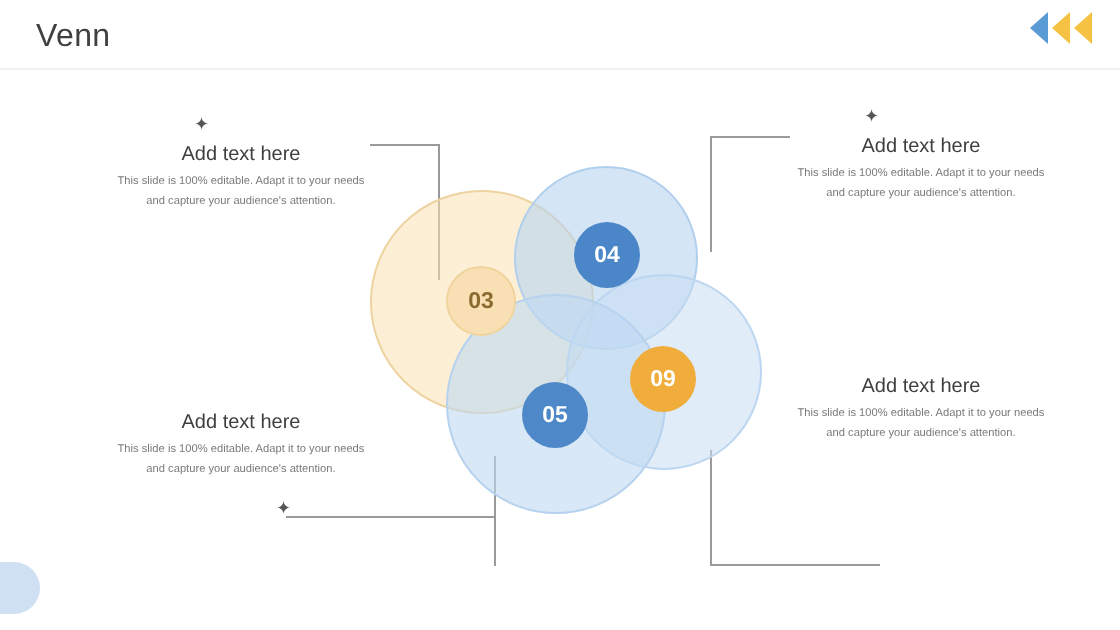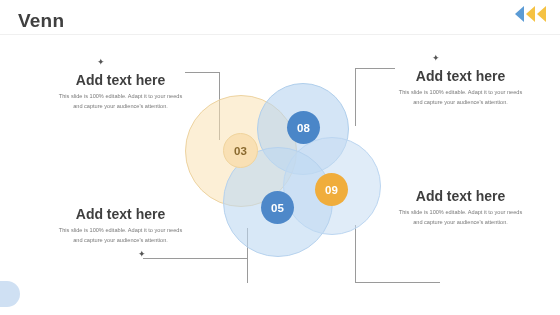--- a/index.html
+++ b/index.html
@@ -13,22 +13,22 @@
     font-family: "Liberation Sans", sans-serif;
     overflow: hidden;
     position: relative;
   }
 
   
   #slide-title {
     position: absolute;
     left: 18px;
     top: 10px;
-    font-size: 19px;
-    font-weight: bold;
+    font-size: 16px;
+    font-weight: normal;
     color: #404040;
     letter-spacing: 0.2px;
   }
   #header-rule {
     position: absolute;
     left: 0;
     top: 34px;
     width: 560px;
     height: 1px;
     background: #f0f0f0;
@@ -132,22 +132,22 @@
     left: 76px; top: 116px;
     background: #4e88c9;
   }
 
   
   .text-block {
     position: absolute;
     width: 125px;
   }
   .tb-title {
-    font-size: 14px;
-    font-weight: bold;
+    font-size: 10px;
+    font-weight: normal;
     color: #3f3f3f;
     margin-bottom: 4px;
   }
   .tb-body {
     font-size: 5.6px;
     color: #7a7a7a;
     line-height: 1.75;
   }
   .align-center { text-align: center; }
 
@@ -202,21 +202,21 @@
 <div class="conn h" style="left:143px; top:258px; width:104px;"></div>
 <div class="marker" style="left:138px; top:250px;">✦</div>
 
 <div id="venn-area">
   <div class="venn-circle c1"></div>
   <div class="venn-circle c2"></div>
   <div class="venn-circle c3"></div>
   <div class="venn-circle c4"></div>
 
   <div class="node node-01">03</div>
-  <div class="node node-02">08</div>
+  <div class="node node-02">04</div>
   <div class="node node-03">09</div>
   <div class="node node-04">05</div>
 </div>
 
 <div class="text-block tb1 align-center">
   <div class="tb-title">Add text here</div>
   <div class="tb-body">This slide is 100% editable. Adapt it to your needs and capture your audience's attention.</div>
 </div>
 
 <div class="text-block tb2 align-center">

